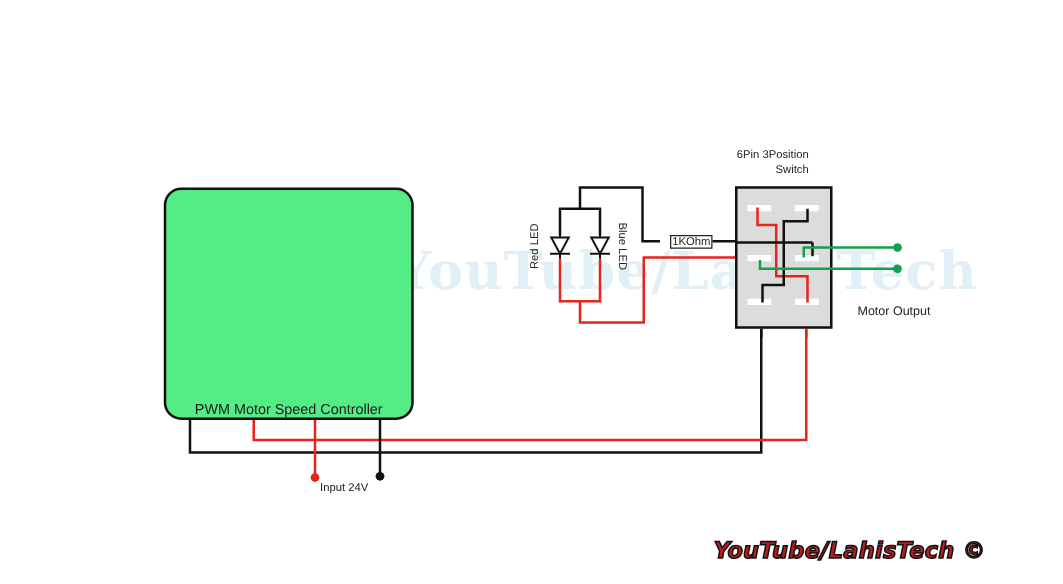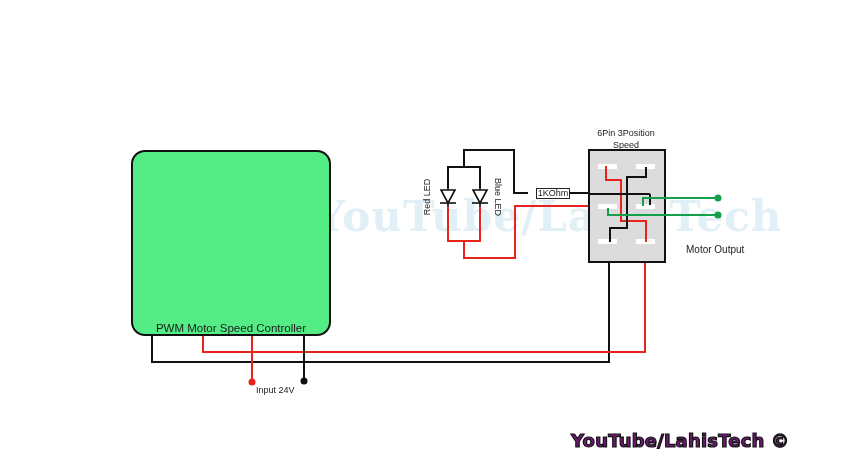--- a/index.html
+++ b/index.html
@@ -19,21 +19,21 @@
       font-family: "Liberation Sans", sans-serif; font-size: 11.5px; color: #1b1b1b;
     }
     .switch-box {
       position: absolute; left: 588px; top: 149px; width: 78px; height: 114px;
       background: #dcdcdc; border: 2px solid #111; box-sizing: border-box;
     }
     .lbl {
       position: absolute; font-family: "Liberation Sans", sans-serif; color: #222;
       white-space: nowrap;
     }
-    .sw-label { left: 581px; top: 117px; width: 90px; text-align: center; font-size: 9px; line-height: 12px; margin-top: 10px; }
+    .sw-label { left: 557px; top: 117px; width: 90px; text-align: right; font-size: 9px; line-height: 12px; }
     .motor-label { left: 686px; top: 200px; font-size: 10px; margin-top: 44px; }
     .input-label { left: 256px; top: 385px; font-size: 9px; }
     .red-led-label {
       left: 409px; top: 192px; font-size: 9px; transform: rotate(-90deg); transform-origin: center;
     }
     .blue-led-label {
       left: 479px; top: 192px; font-size: 9px; transform: rotate(90deg); transform-origin: center;
     }
     .resistor {
       position: absolute; left: 536px; top: 188px; width: 34px; height: 11px;
@@ -41,22 +41,22 @@
       font-family: "Liberation Sans", sans-serif; font-size: 9px; line-height: 9px;
       text-align: center; color: #222;
     }
     .watermark {
       position: absolute; left: 315px; top: 192px;
       font-family: "DejaVu Serif", serif; font-weight: bold; font-size: 42px;
       color: rgba(120, 180, 215, 0.22); white-space: nowrap; letter-spacing: 1px;
     }
     .credit {
       position: absolute; left: 571px; top: 430px;
-      font-family: "DejaVu Sans", sans-serif; font-weight: bold;
-      font-size: 18px; color: #701a75;
+      font-family: "DejaVu Sans", sans-serif; font-style: italic; font-weight: bold;
+      font-size: 18px; color: #b91c1c;
       -webkit-text-stroke: 1.2px #111; white-space: nowrap; letter-spacing: 0.2px;
     }
   </style>
 </head>
 <body>
 
 <div id="stage">
 
   <div class="watermark">YouTube/LahisTech</div>
 
@@ -122,20 +122,20 @@
     <line x1="645" y1="263" x2="645" y2="270" stroke="#e8231c" stroke-width="2"></line>
   </svg>
 
   <div class="resistor">1KOhm</div>
 
   <div class="lbl red-led-label">Red LED</div>
   <div class="lbl blue-led-label">Blue LED</div>
 
   <div class="lbl sw-label">
     <div>6Pin 3Position</div>
-    <div>Speed</div>
+    <div>Switch</div>
   </div>
 
   <div class="lbl motor-label">Motor Output</div>
   <div class="lbl input-label">Input 24V</div>
 
   <div class="credit">YouTube/LahisTech ©</div>
 </div>
 
 </body></html>

